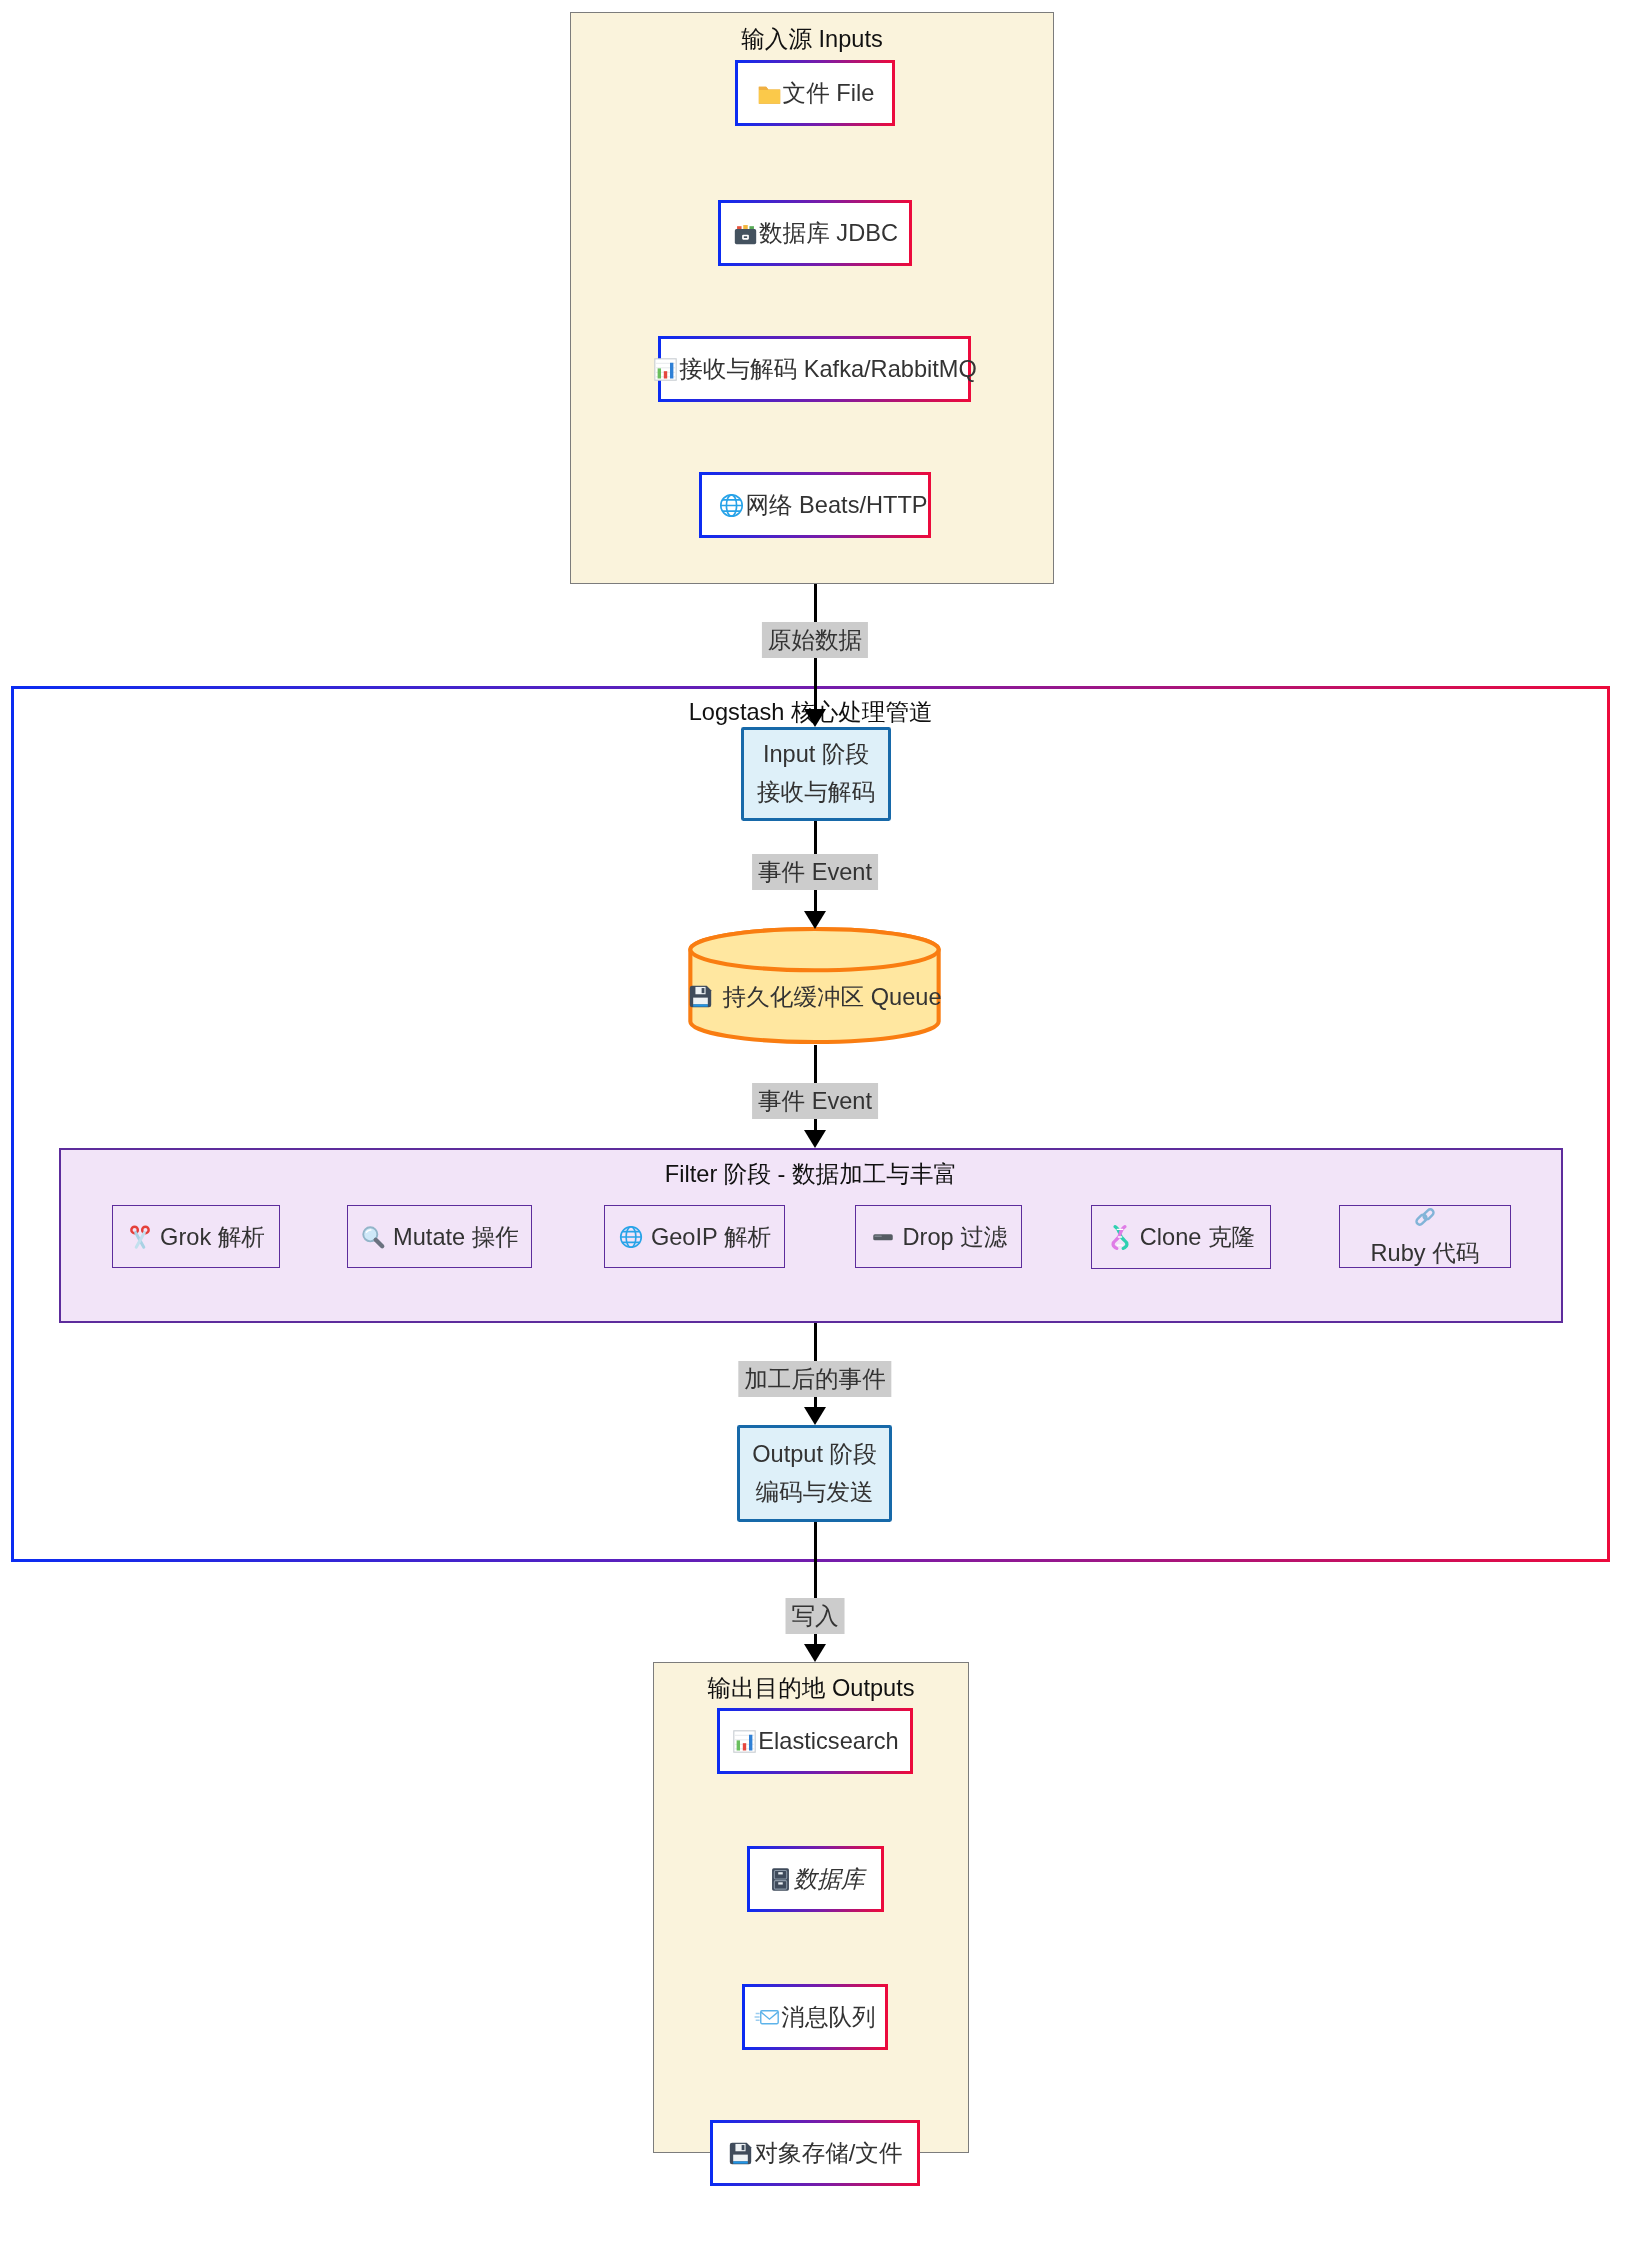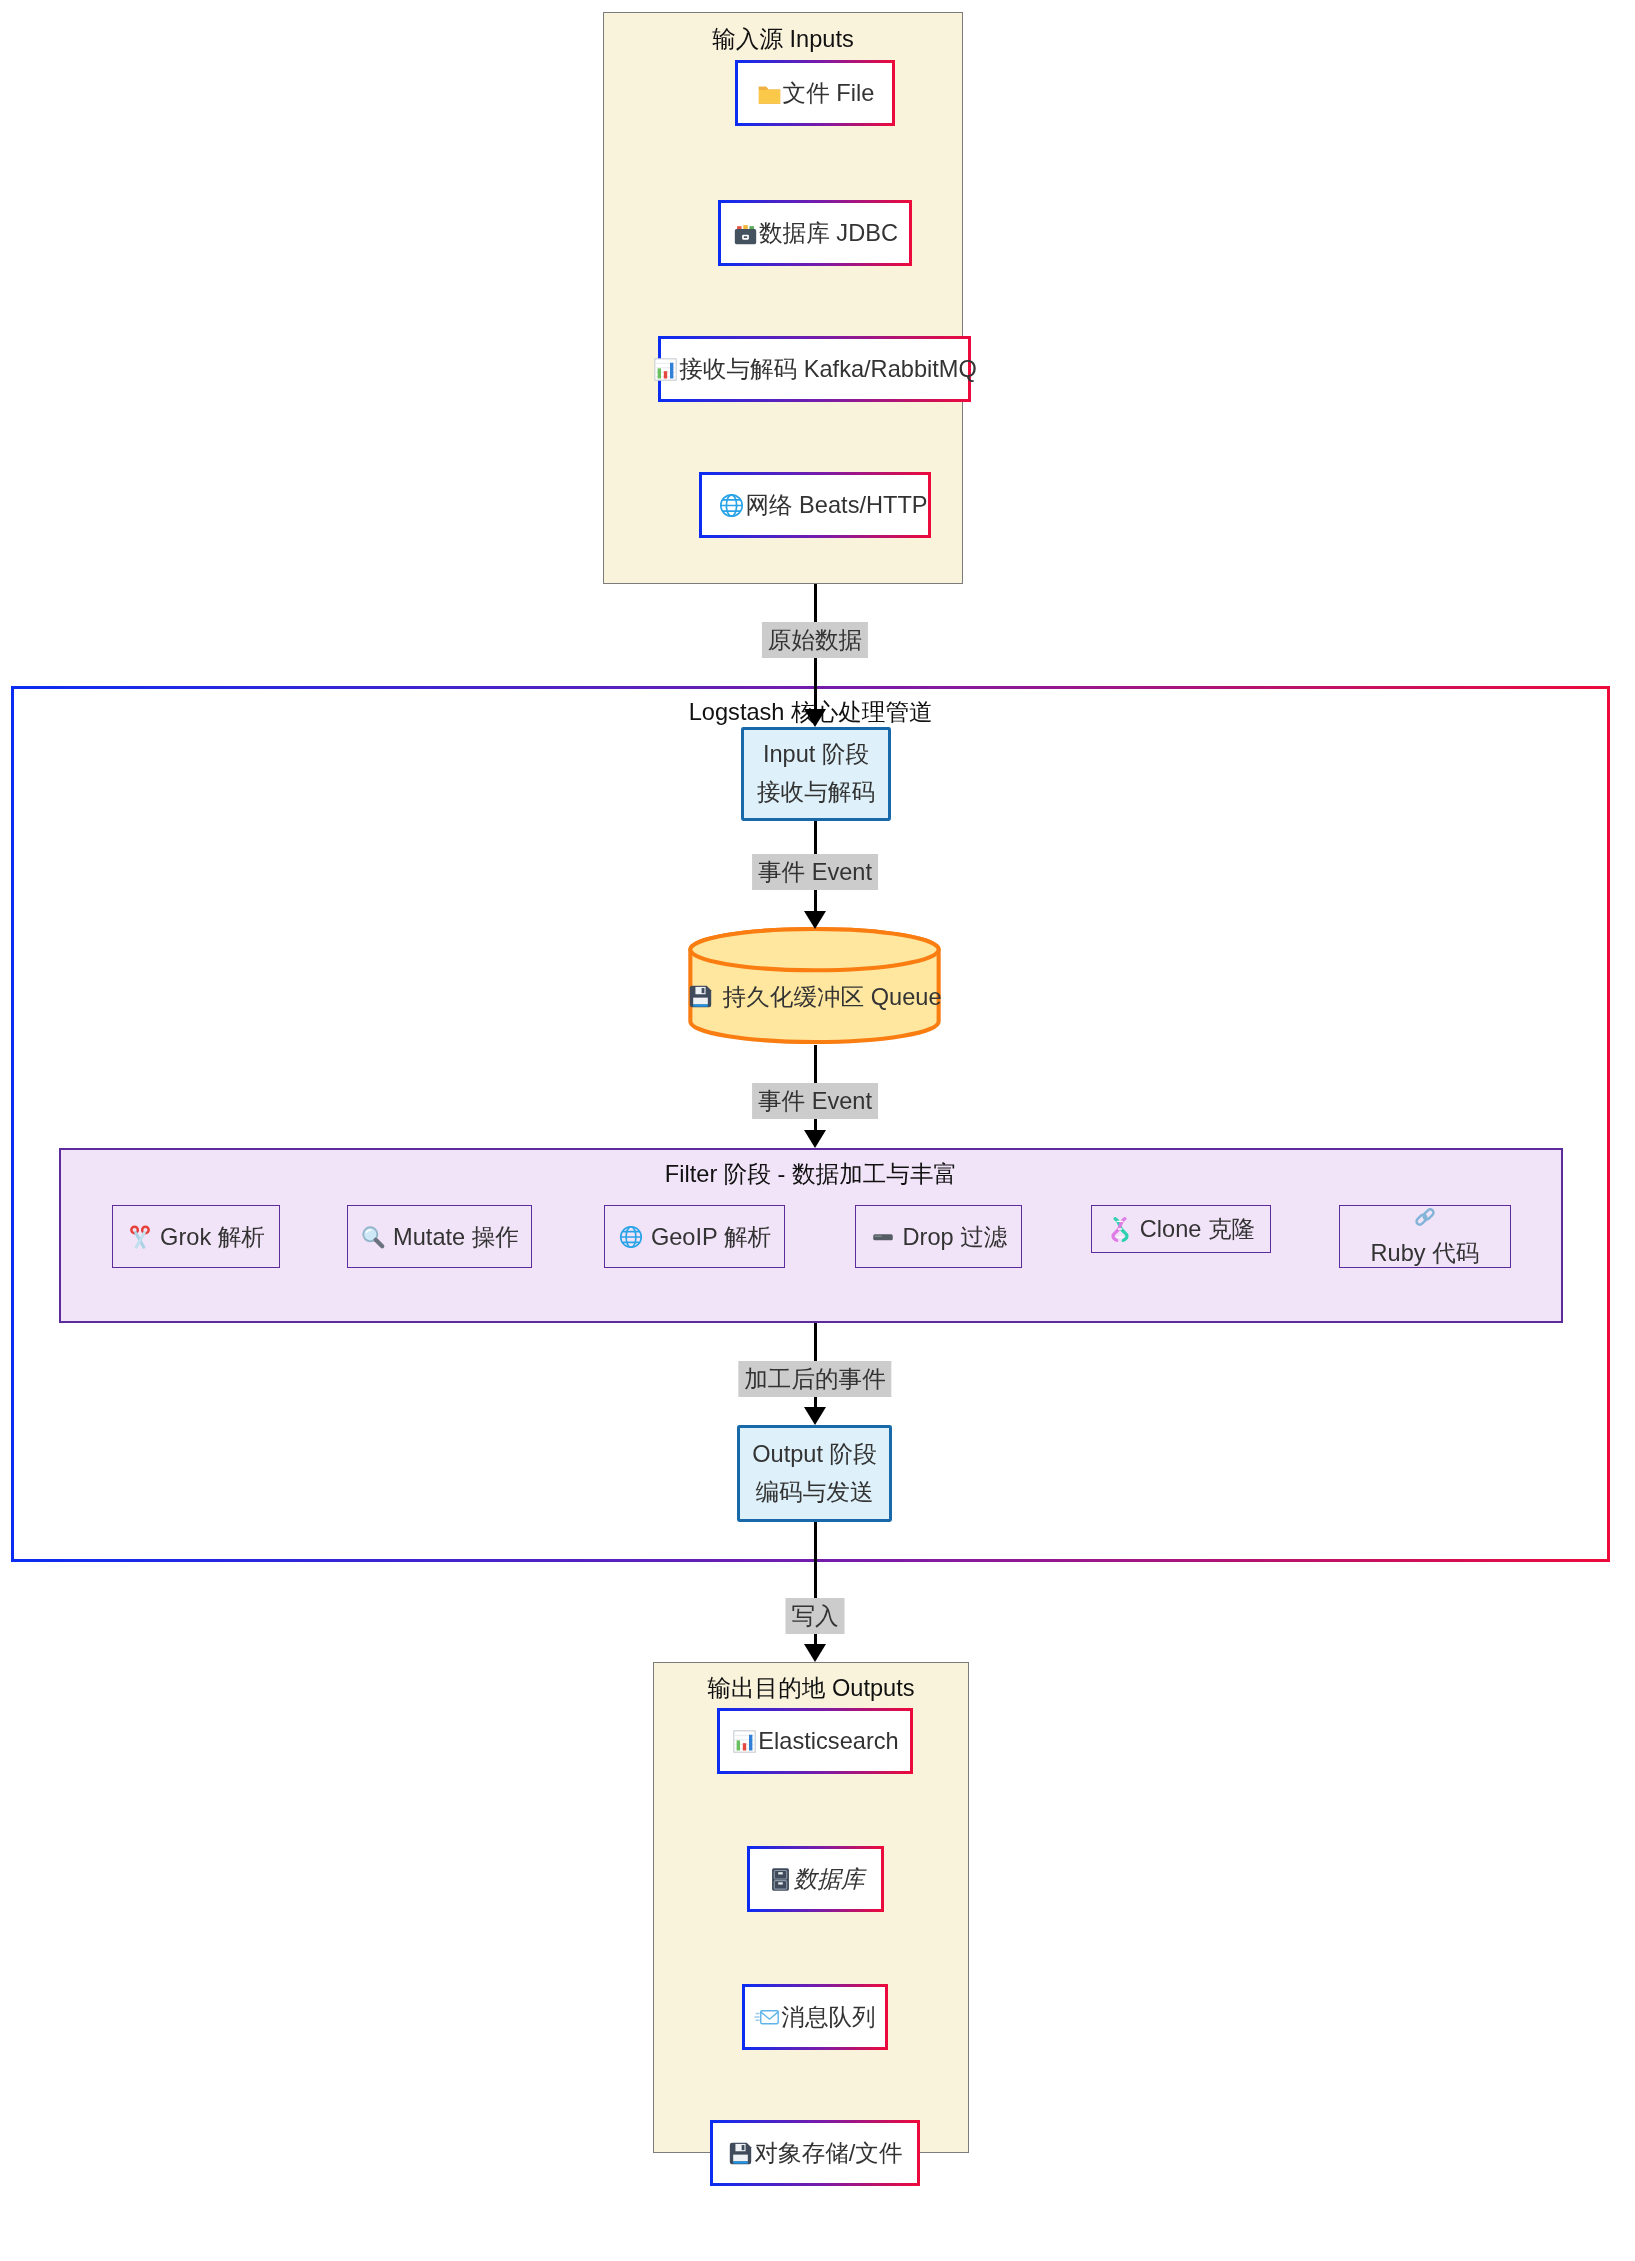--- a/index.html
+++ b/index.html
@@ -39,21 +39,21 @@
 
   
   .cyl-content{position:absolute;left:0;top:32px;width:100%;height:77px;display:flex;align-items:center;
                justify-content:center;gap:8.2px;font-size:23.6px;color:#333;white-space:nowrap;z-index:2;}
 </style>
 </head>
 <body>
 
 <div id="canvas">
 
-  <div class="abs group" style="left:603px;top:11.8px;width:360px;height:572px;">
+  <div class="abs group" style="left:570px;top:11.8px;width:484px;height:572px;">
     <div class="group-title" style="top:10.6px;">输入源 Inputs</div>
   </div>
 
   <div class="abs gnode" style="left:735px;top:60px;width:160px;height:66px;">
     <span class="nicon">
       <svg width="27" height="27" viewBox="0 0 48 48">
           <path d="M5 12h13l4 5h21v25H5z" fill="#e8a33b"></path>
           <path d="M5 17h38v25H5z" fill="#fbc94a"></path>
           <path d="M5 12h13l4 5H5z" fill="#f0b043"></path>
         </svg>
@@ -167,21 +167,21 @@
   <div class="abs fnode" style="left:855px;top:1205px;width:167px;height:63px;">
     <span class="nicon">
       <svg width="26" height="26" viewBox="0 0 48 48">
           <rect x="6" y="19" width="36" height="11" rx="3" fill="#555c63"></rect>
           <rect x="8" y="21" width="14" height="3" rx="1.5" fill="#7d858d"></rect>
         </svg>
     </span>
     <span>Drop 过滤</span>
   </div>
 
-  <div class="abs fnode" style="left:1091px;top:1205px;width:180px;height:48px;">
+  <div class="abs fnode" style="left:1091px;top:1205px;width:180px;height:64px;">
     <span class="nicon">
       <svg width="26" height="26" viewBox="0 0 48 48" fill="none" stroke-linecap="round">
           <path d="M15 5 C28 13 19 22 32 30 C40 36 37 42 30 45" stroke="#2fd0b0" stroke-width="6"></path>
           <path d="M33 5 C20 13 29 22 16 30 C8 36 11 42 18 45" stroke="#df7ce6" stroke-width="6"></path>
           <path d="M19 10h10M19 39h10M21 24h6" stroke="#ffffff" stroke-width="2.5"></path>
         </svg>
     </span>
     <span>Clone 克隆</span>
   </div>
 

